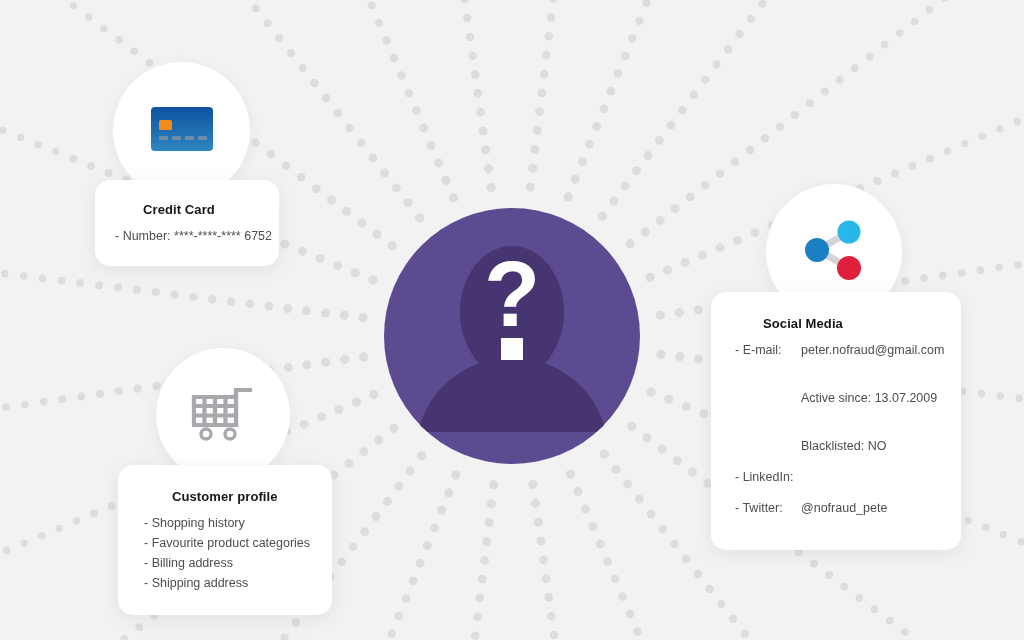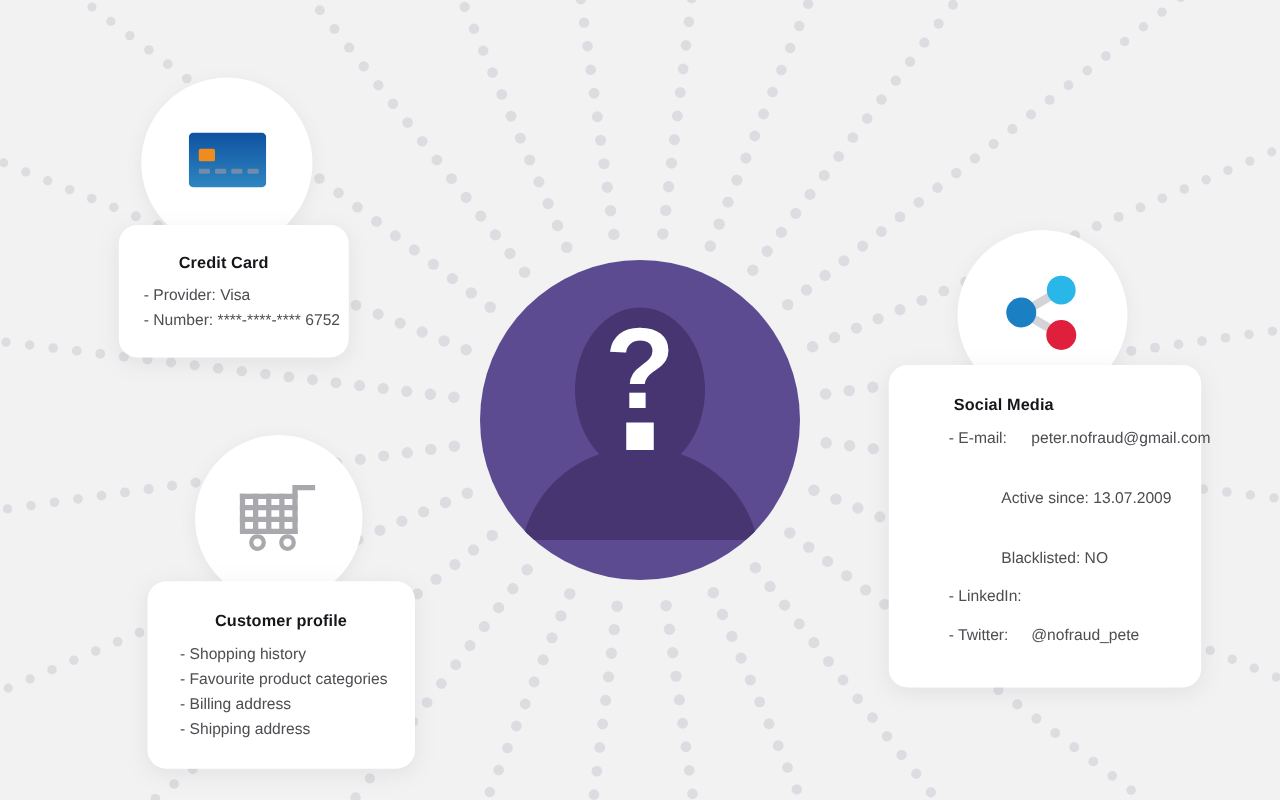--- a/index.html
+++ b/index.html
@@ -83,21 +83,20 @@
     white-space: nowrap;
   }
 
   
   .kv-row {
     display: flex;
     font-size: 12.5px;
     color: #4d4d52;
     line-height: 20px;
     white-space: nowrap;
-    margin-left: 24px;
   }
   .kv-key   { width: 66px; flex: 0 0 66px; }
   .kv-val   { flex: 1 1 auto; }
   .kv-gap   { height: 11px; }
   .kv-sub   { margin-left: 66px; font-size: 12.5px; color: #4d4d52; line-height: 20px; white-space: nowrap; margin-top: 28px; }
 </style>
 </head>
 <body>
 
 <svg id="bg-dots" viewBox="0 0 1024 640" width="1024" height="640">
@@ -560,21 +559,20 @@
   <svg width="256" height="256" viewBox="0 0 256 256">
     <ellipse cx="128" cy="104" rx="52" ry="66" fill="#463570"></ellipse>
     <path d="M128 150 c-46 0 -84 30 -94 74 h188 c-10 -44 -48 -74 -94 -74 z" fill="#463570"></path>
     <text x="128" y="118" text-anchor="middle" font-family="Liberation Sans, sans-serif" font-size="92" font-weight="bold" fill="#ffffff">?</text>
     <rect x="117" y="130" width="22" height="22" fill="#ffffff"></rect>
   </svg>
 </div>
 
 <div class="info-card" id="card-credit-card">
   <div class="card-title">Credit Card</div>
-  <div class="card-line">- Provider: Visa</div>
   <div class="card-line">- Number: ****-****-**** 6752</div>
 </div>
 
 <div class="info-card" id="card-customer">
   <div class="card-title">Customer profile</div>
   <div class="card-line">- Shopping history</div>
   <div class="card-line">- Favourite product categories</div>
   <div class="card-line">- Billing address</div>
   <div class="card-line">- Shipping address</div>
 </div>

